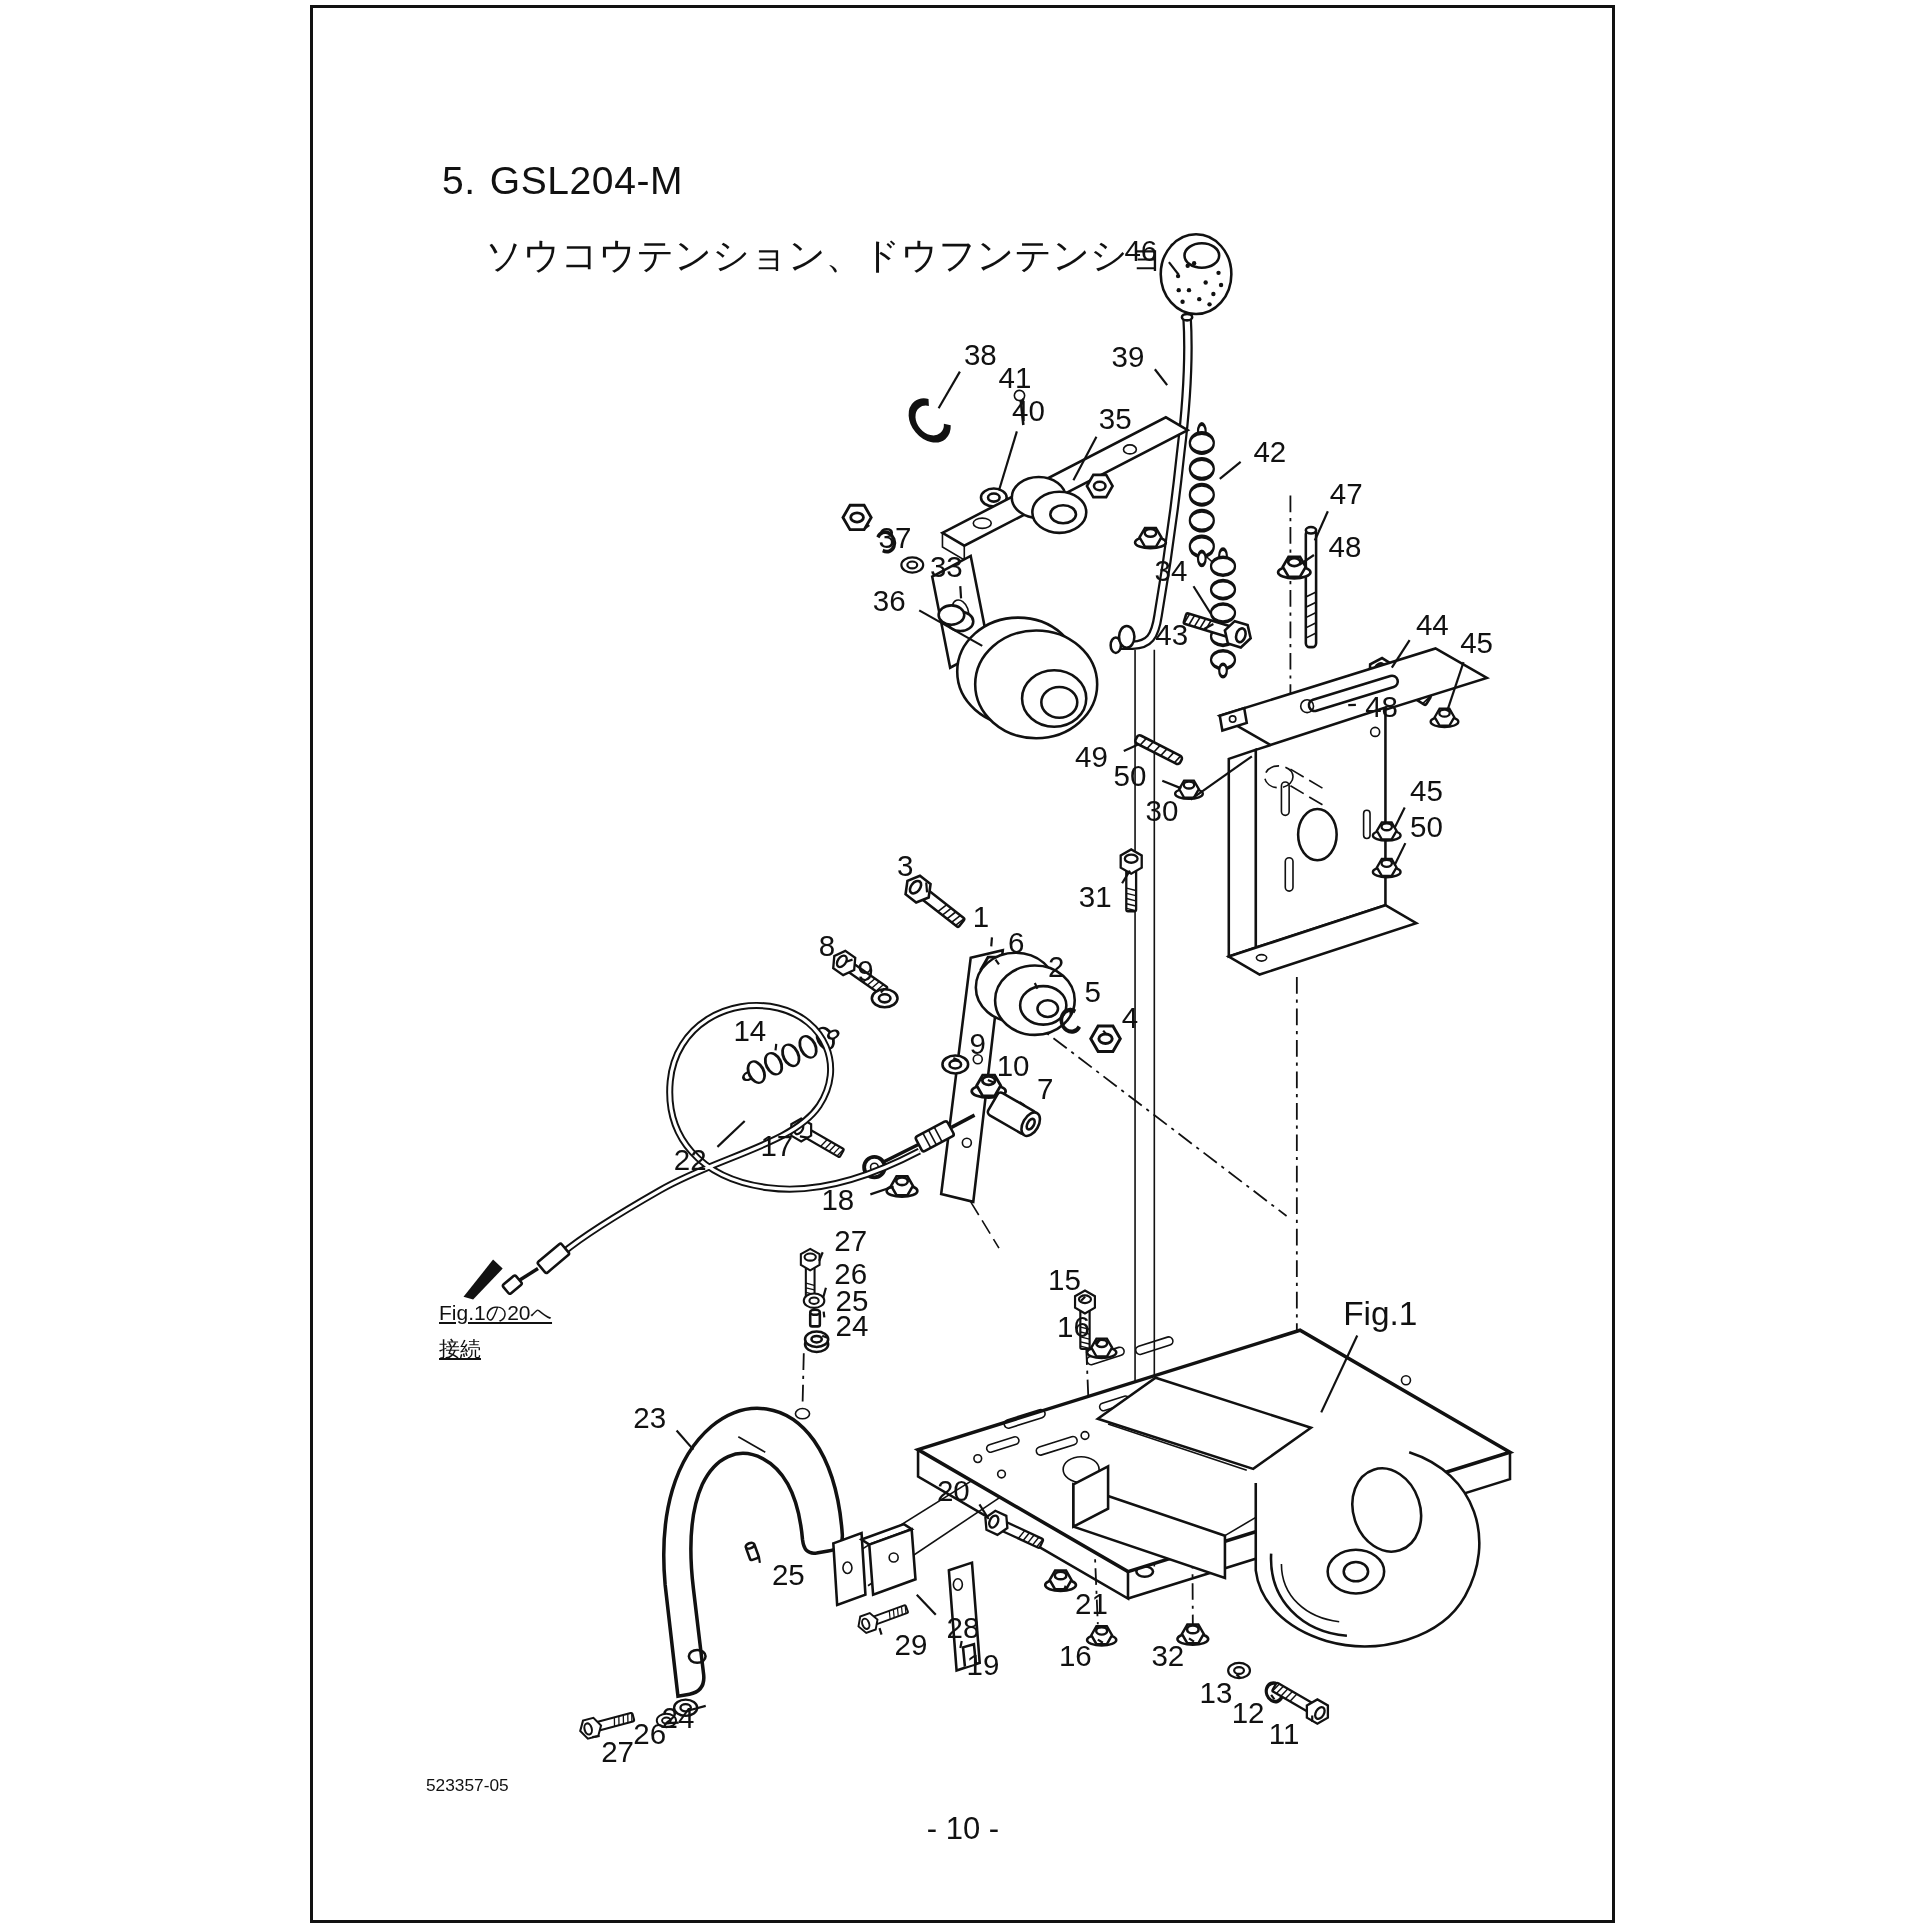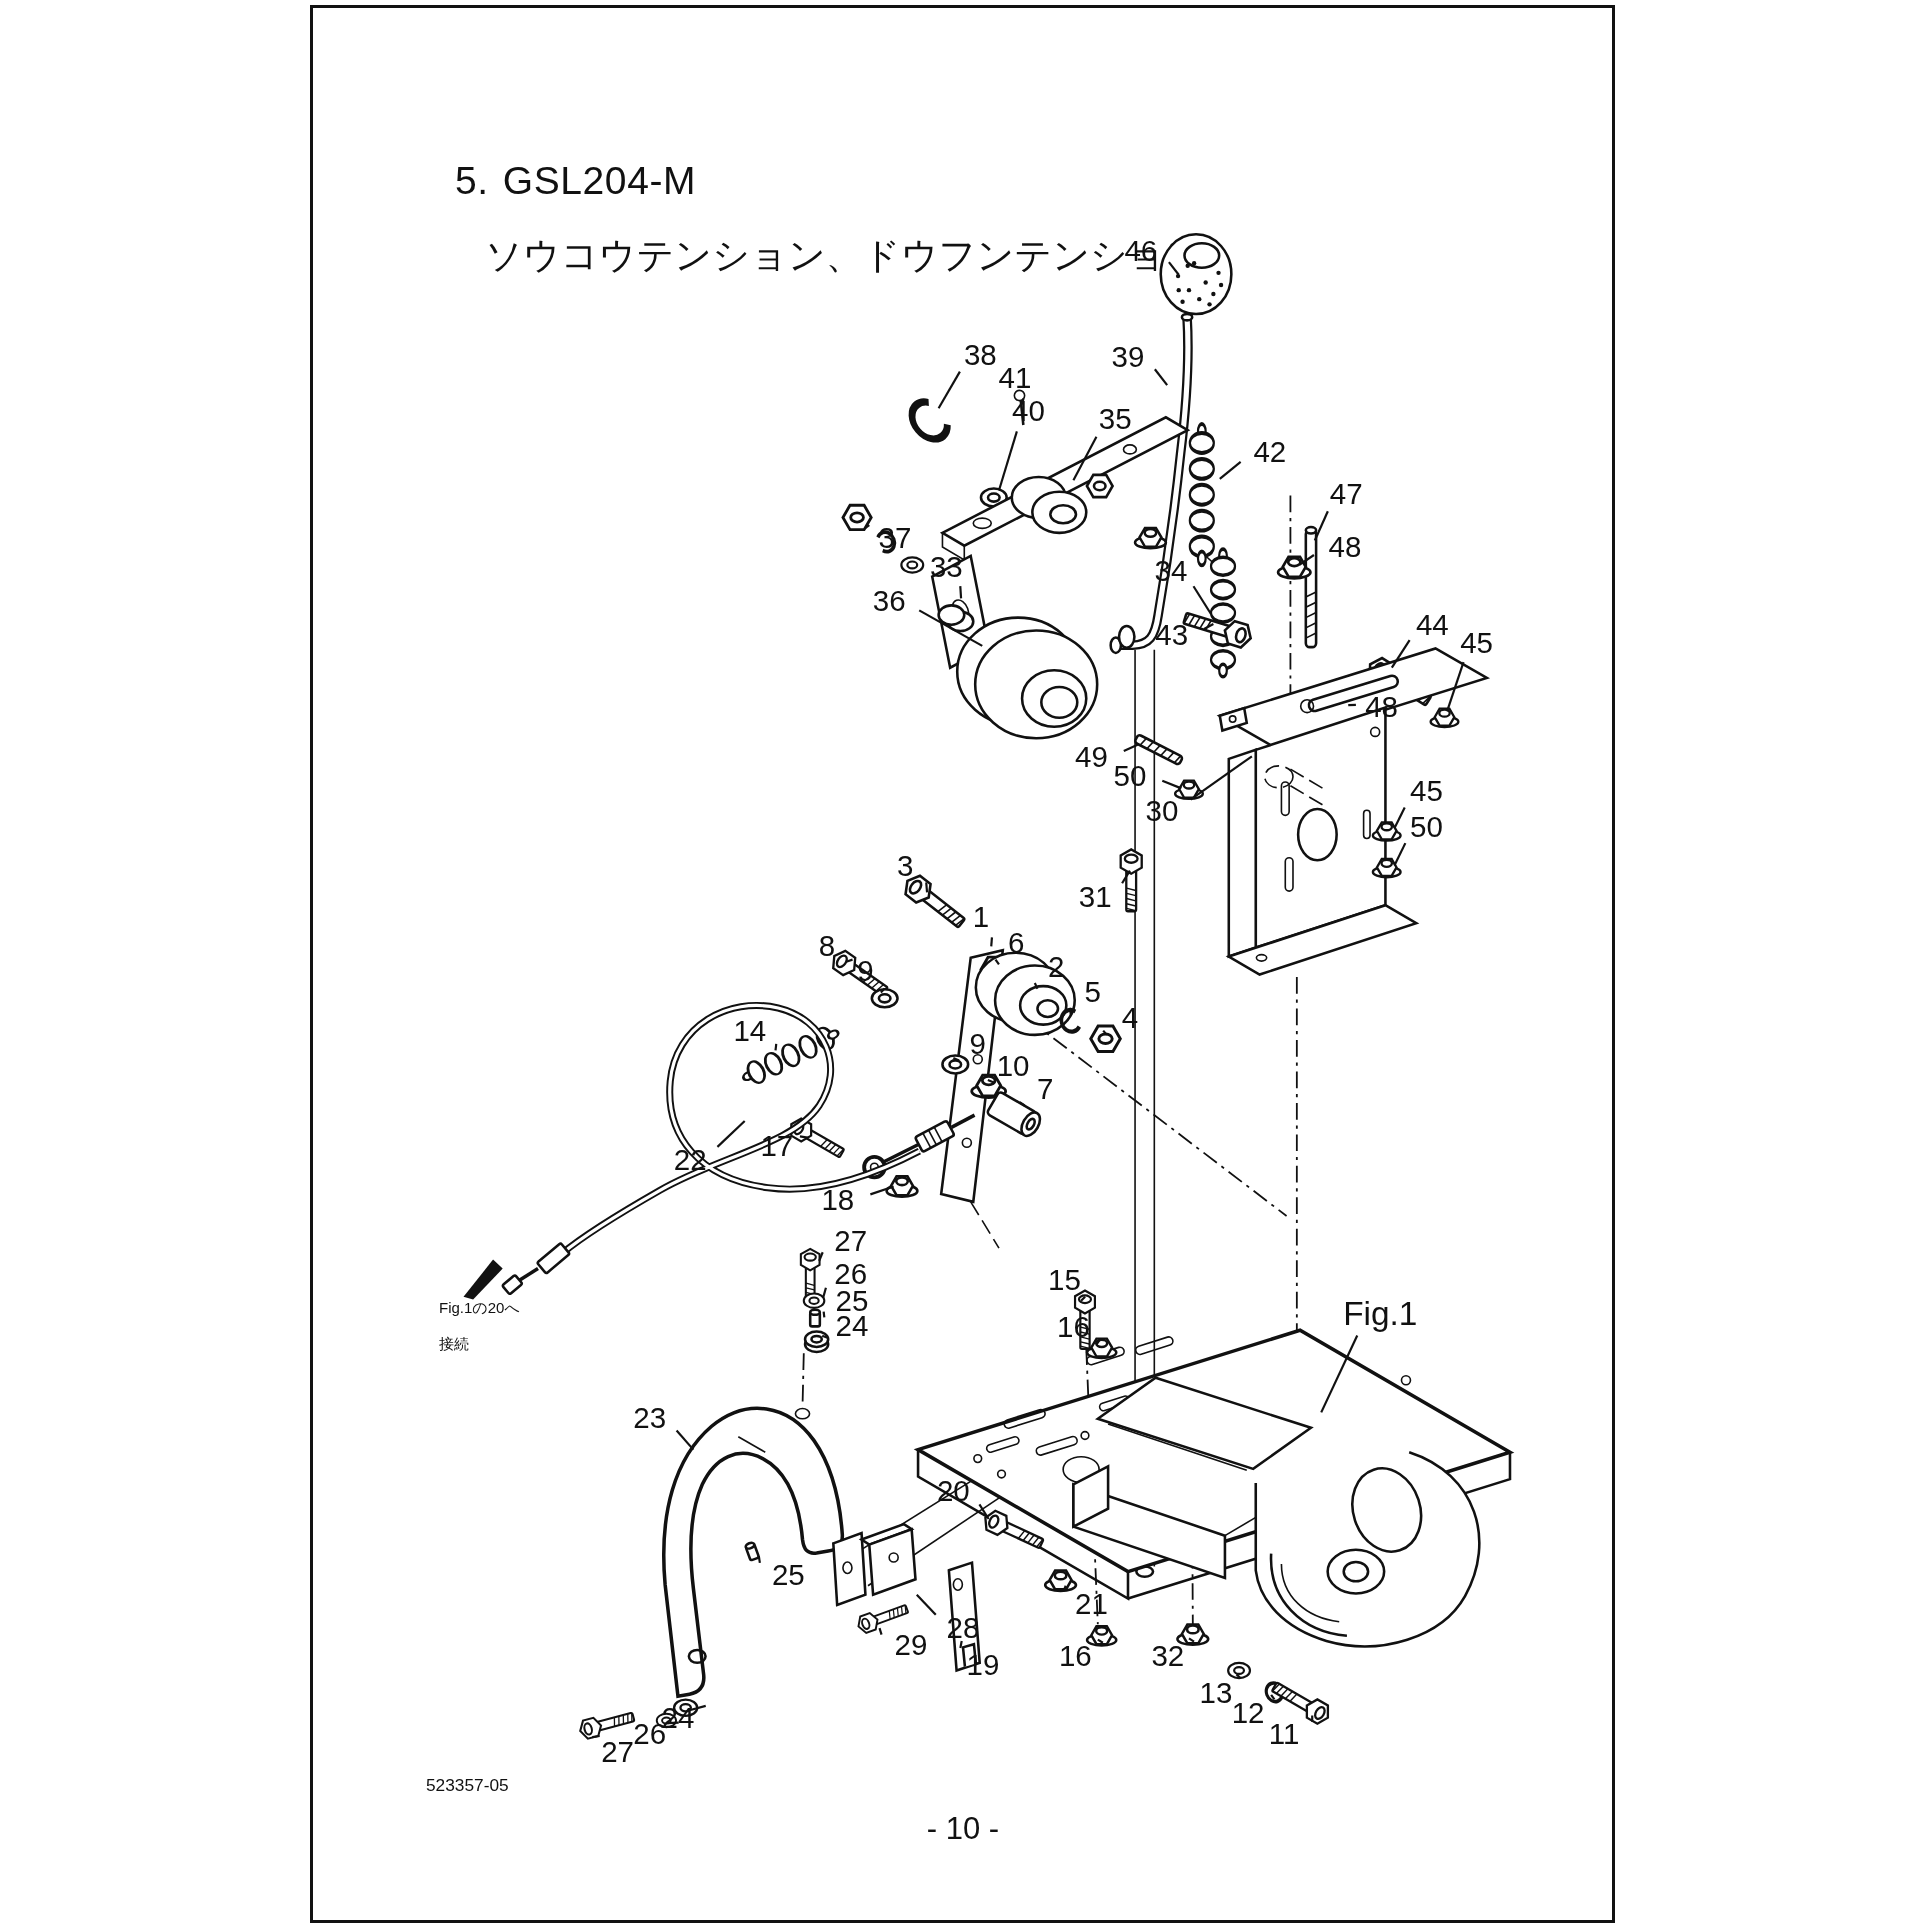--- a/index.html
+++ b/index.html
@@ -1,24 +1,24 @@
 <!DOCTYPE html>
 <html style="font-size:10.3px"><head>
 <meta charset="utf-8">
 <style>
   html,body{margin:0;padding:0;background:#fff;}
   body{width:1926px;height:1926px;position:relative;overflow:hidden;
        font-family:"Liberation Sans",sans-serif;color:#111;}
   .page-border{position:absolute;left:310px;top:5.1px;width:1305px;height:1918px;
        border:3.9px solid #111;box-sizing:border-box;}
   .ovl{position:absolute;white-space:nowrap;}
-  .title1{left:455px;top:159px;font-size:39px;font-weight:500;letter-spacing:0.6px;}
+  .title1{left:442px;top:159px;font-size:39px;font-weight:500;letter-spacing:0.6px;}
   .title1 .num{margin-right:14px;}
   .title2{left:485px;top:231px;font-size:37px;font-weight:500;letter-spacing:0px;}
-  .note{left:439px;font-size:15px;font-weight:500;}
+  .note{left:439px;font-size:21px;font-weight:500;text-decoration:underline;}
   .note1{top:1299px;}
   .note2{top:1335px;}
   .doccode{left:426px;top:1775px;font-size:17.3px;}
   .pagenum{left:963px;top:1811px;font-size:31px;transform:translateX(-50%);}
   svg{position:absolute;left:0;top:0;}
   .p{fill:#fff;stroke:#111;stroke-width:4;}
   .ln{fill:none;stroke:#111;stroke-width:4;}
   .thin{stroke-width:2.5;}
   .thk{stroke-width:5.5;}
   .q{fill:none;stroke:#111;stroke-width:6;}

